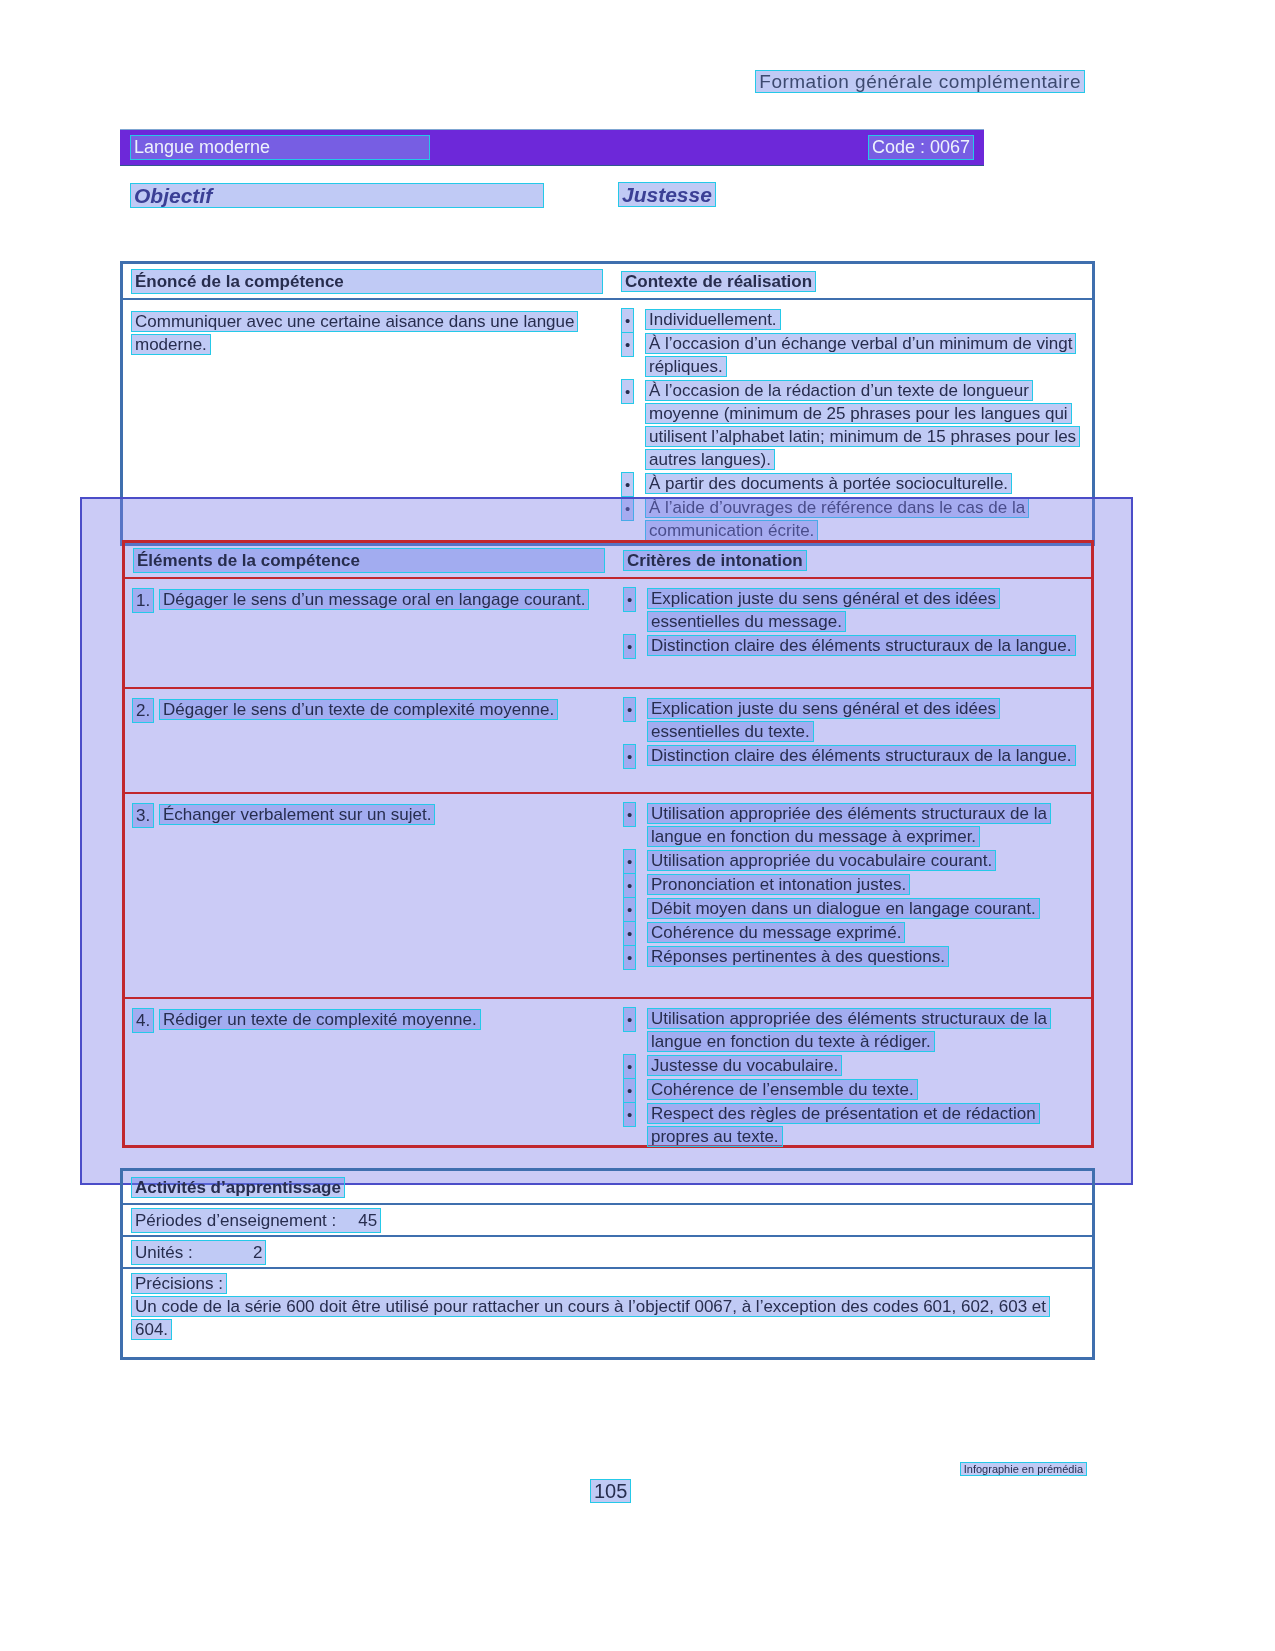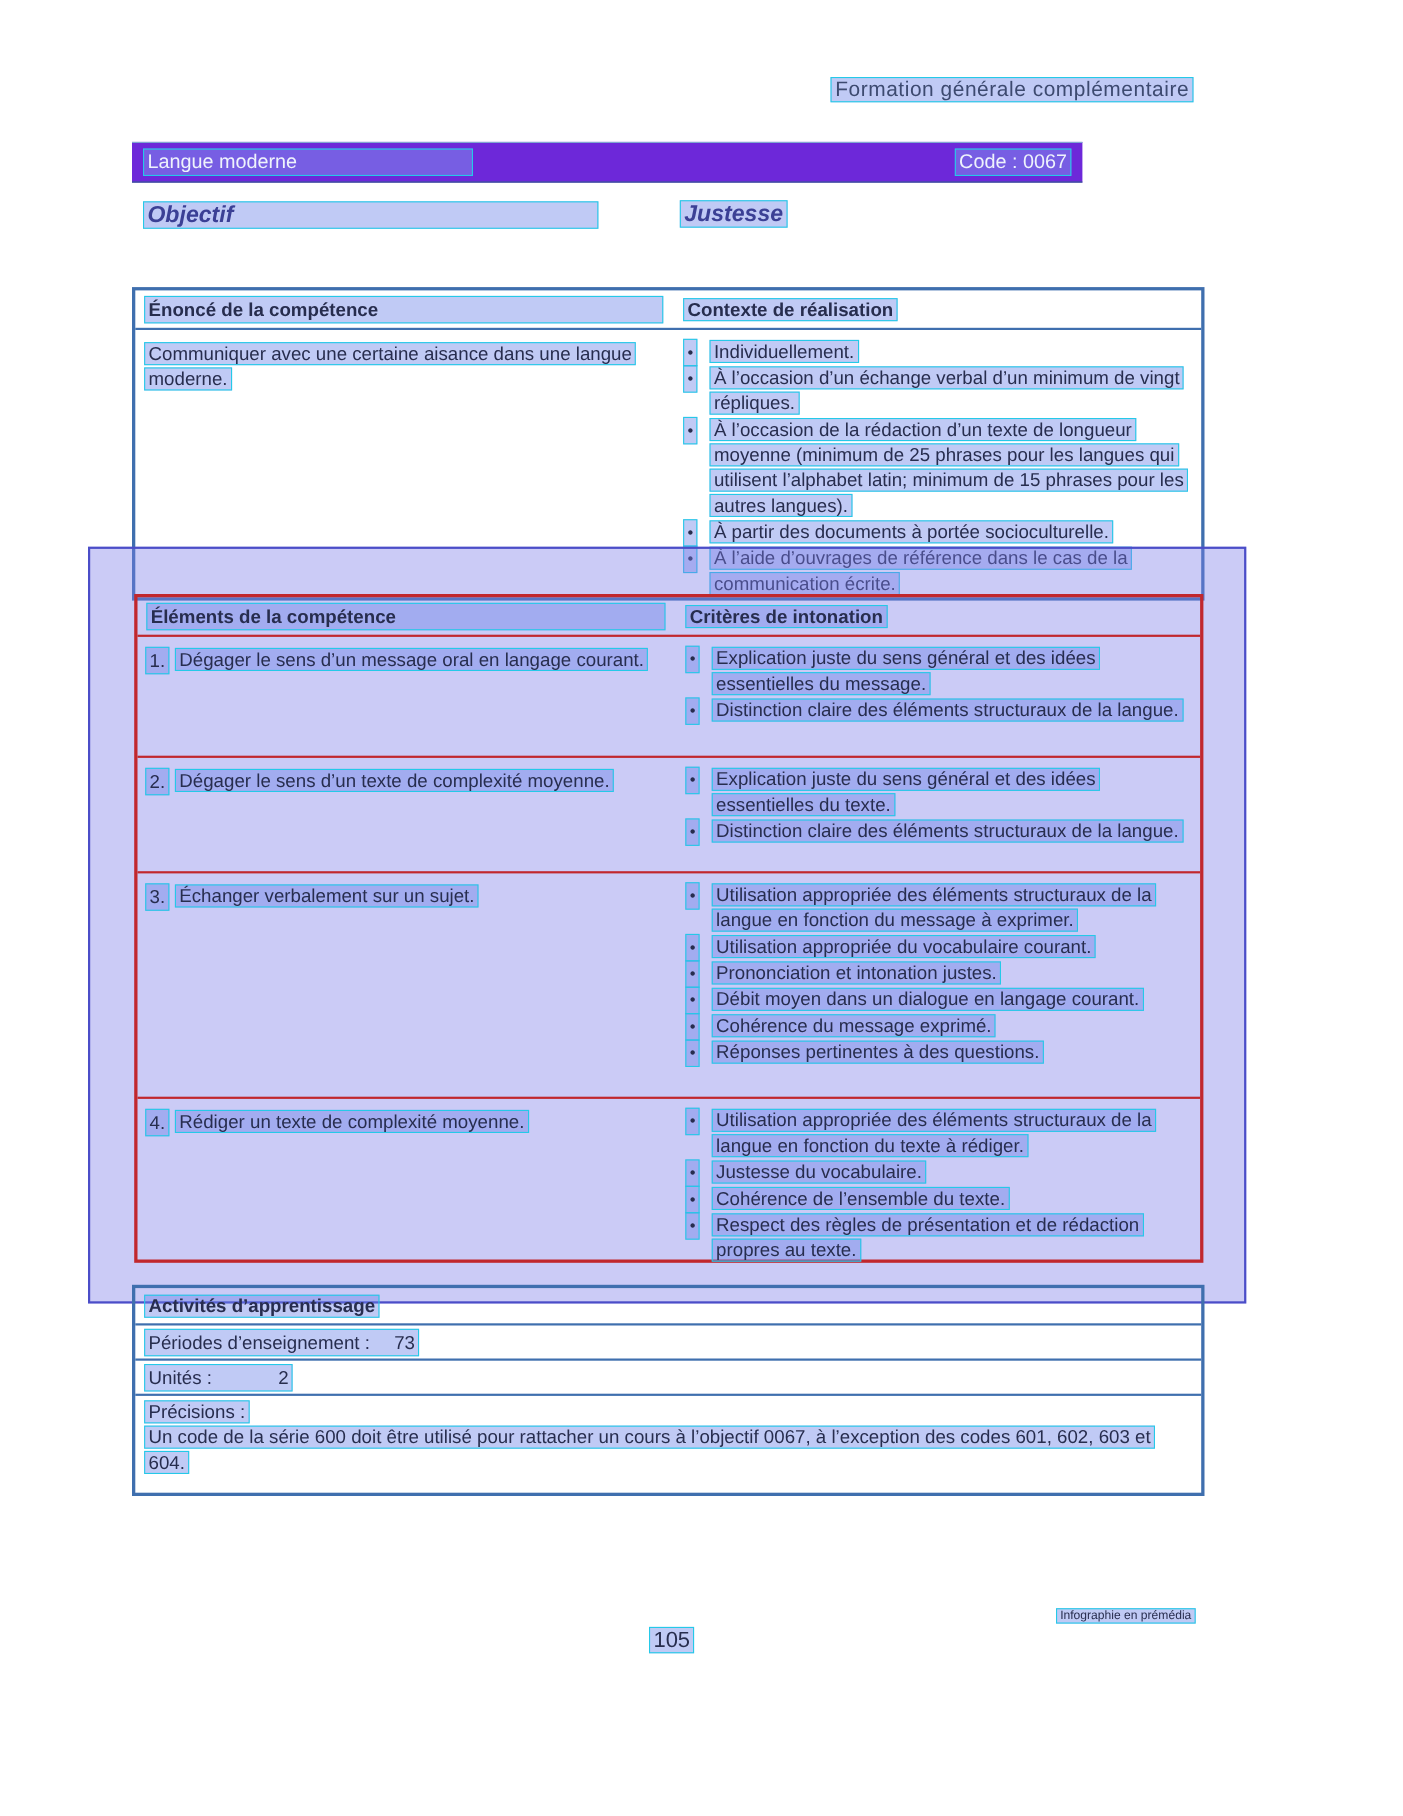--- a/index.html
+++ b/index.html
@@ -316,21 +316,21 @@
     </div>
   </div>
 
   <div class="doc-table t3">
     <div class="t-header">
       <div class="hcell-full">
         <span class="hl">Activités d’apprentissage</span>
       </div>
     </div>
     <div class="t3-row">
-      <span class="hl"><span>Périodes d’enseignement :</span><span class="val-gap">73</span></span>
+      <span class="hl"><span>Périodes d’enseignement :</span><span class="val-gap">45</span></span>
     </div>
     <div class="t3-row">
       <span class="hl"><span class="lbl-fixed">Unités :</span><span>2</span></span>
     </div>
     <div class="t3-row">
       <div class="prec-label-wrap">
         <span class="hl">Précisions :</span>
       </div>
       <div class="prec-content">
         <div class="para">

